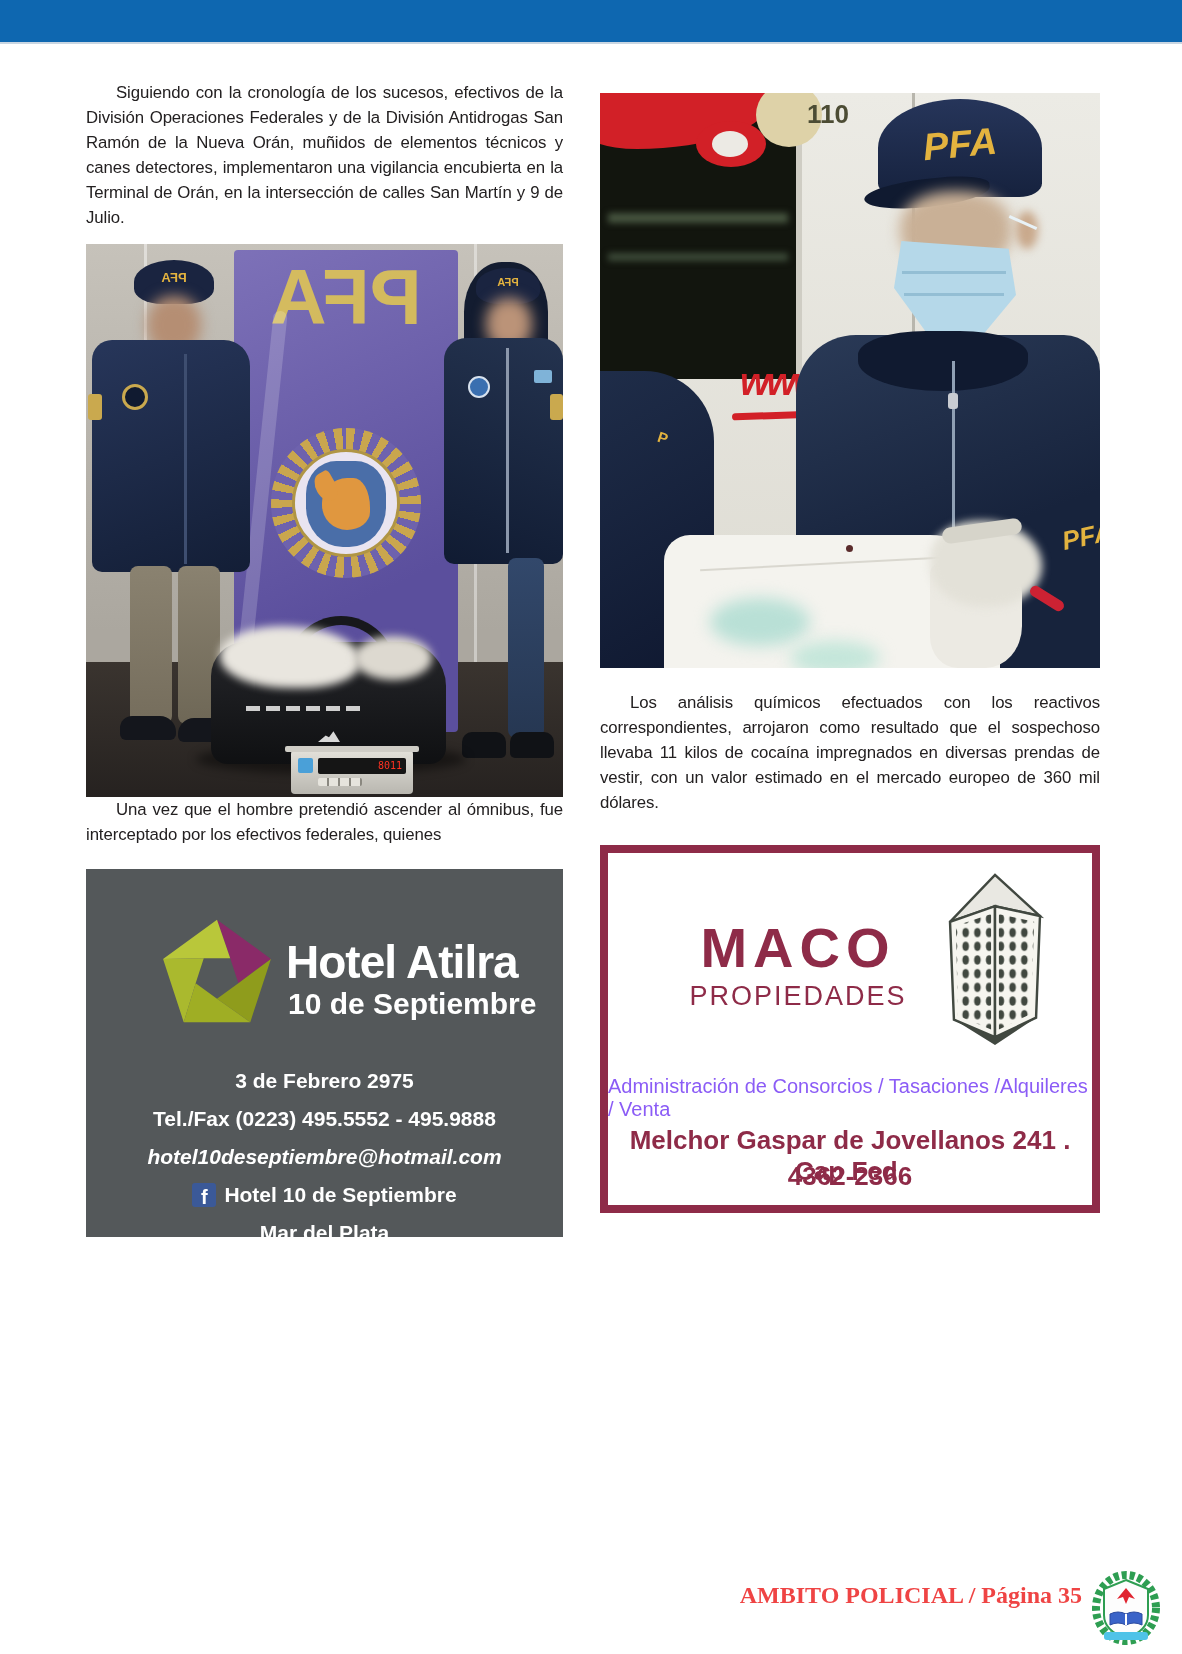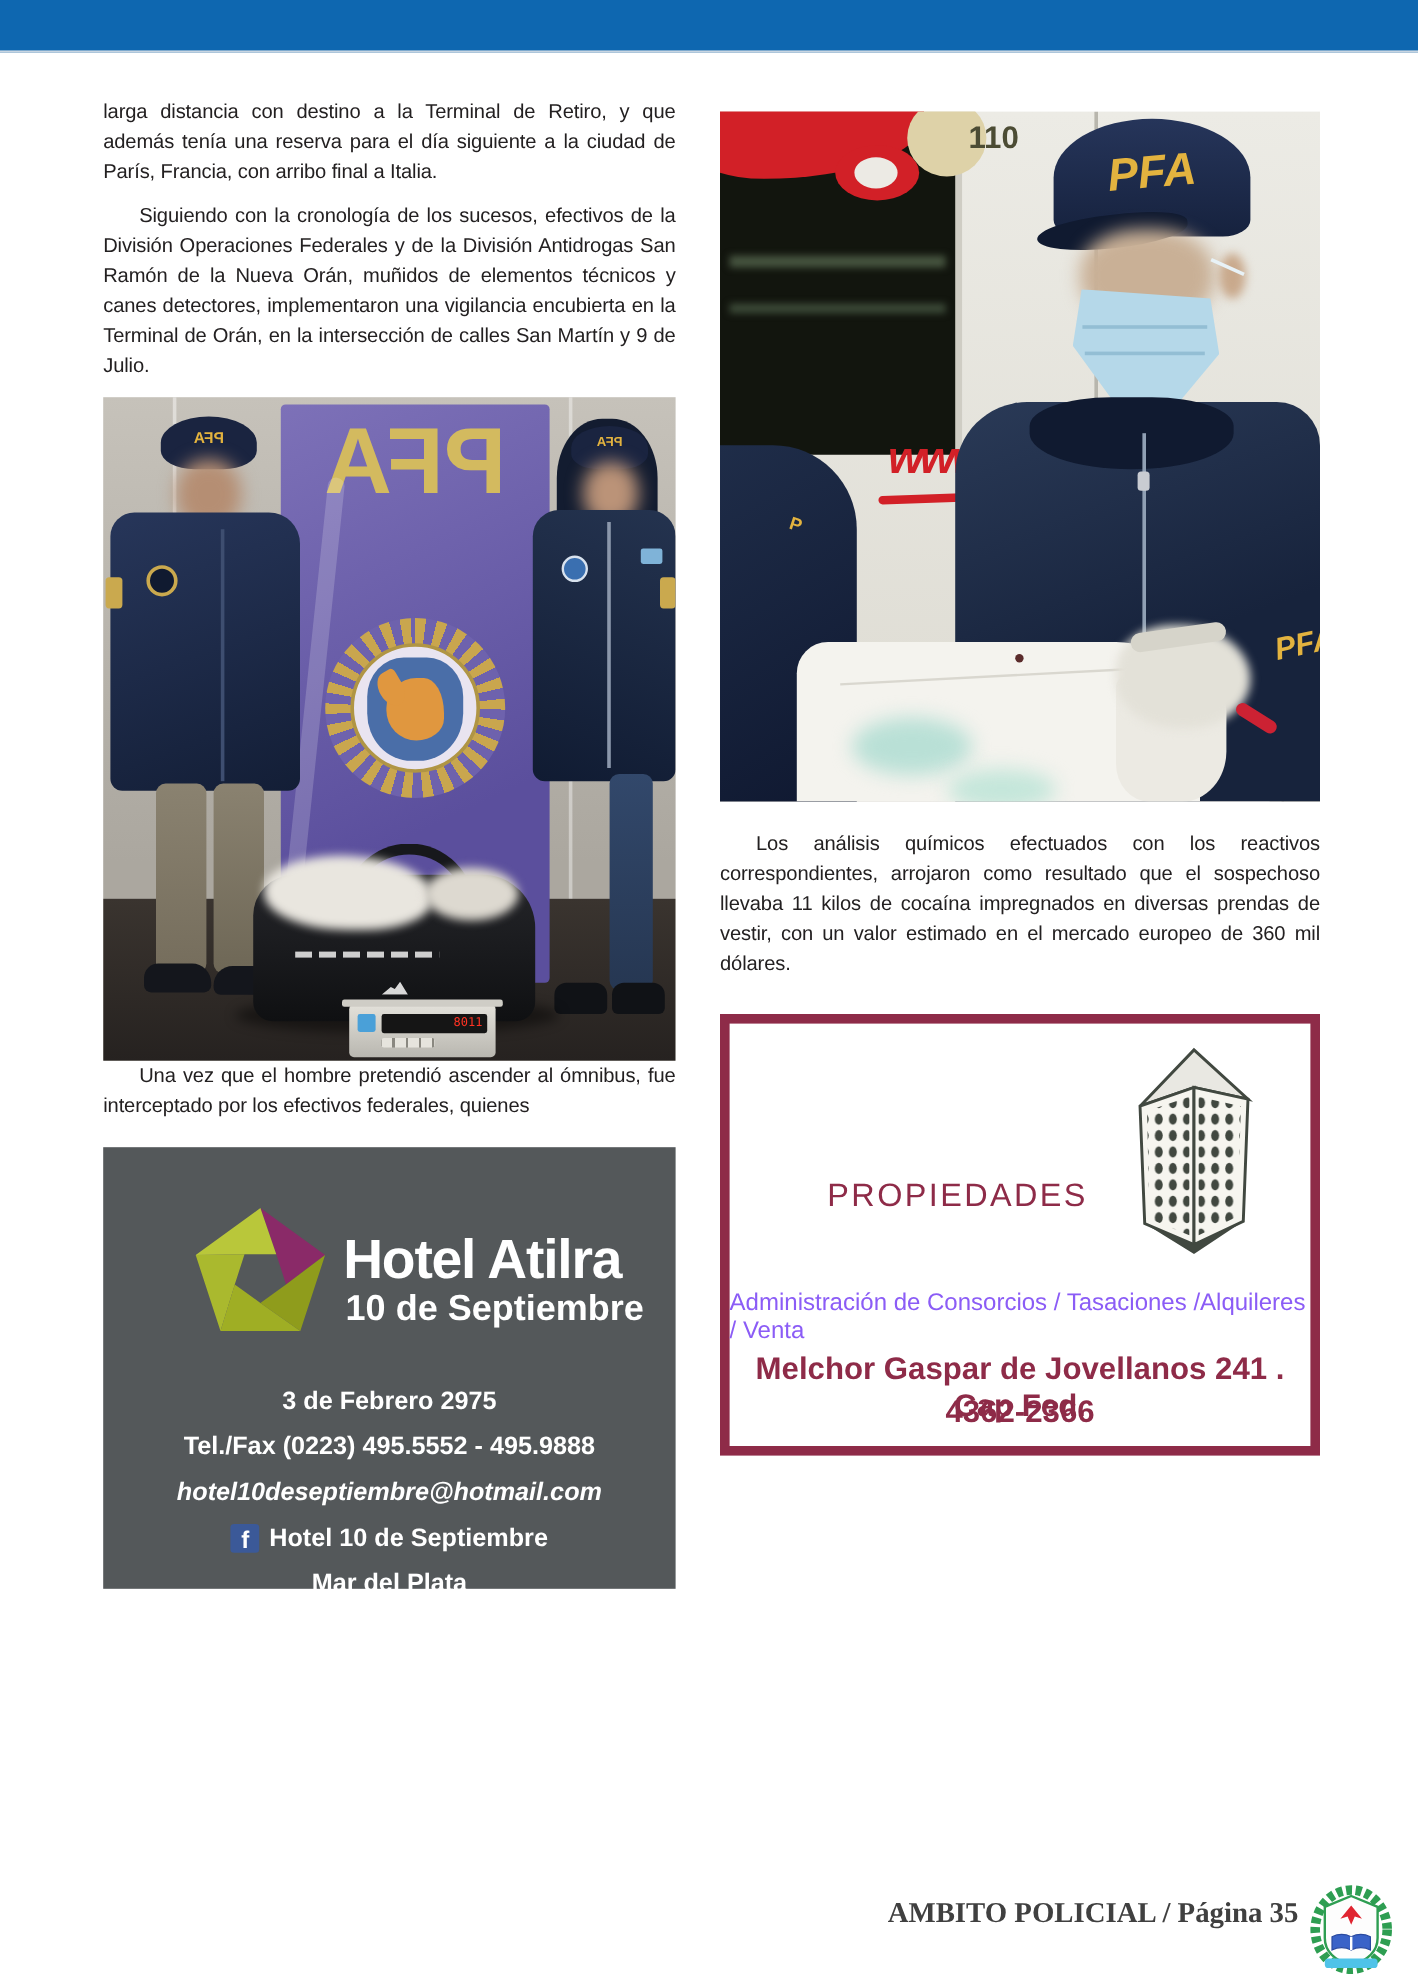--- a/index.html
+++ b/index.html
@@ -36,32 +36,31 @@
            box-sizing:border-box;margin-top:30px;color:#8e2b48;}
   .maco-name{position:absolute;left:60px;top:62px;width:260px;text-align:center;font-size:56px;font-weight:bold;letter-spacing:6px;}
   .maco-sub{position:absolute;left:60px;top:128px;width:260px;text-align:center;font-size:27px;letter-spacing:2px;}
   .maco-building{position:absolute;right:38px;top:18px;}
   .maco-services{position:absolute;left:0;top:222px;width:100%;font-size:20px;color:#8b5cf6;}
   .maco-address{position:absolute;left:0;top:272px;width:100%;text-align:center;font-size:26px;font-weight:bold;}
   .maco-phone{position:absolute;left:0;top:308px;width:100%;text-align:center;font-size:26px;font-weight:bold;}
   
   .footer{position:absolute;left:0;top:1568px;width:1182px;height:70px;}
   .footer-text{position:absolute;right:100px;top:14px;font-family:"Liberation Serif", serif;
-               font-weight:bold;font-size:24px;color:#404040;}
+               font-weight:bold;font-size:24px;color:#ef4444;}
   .footer-emblem{position:absolute;right:20px;top:0px;}
 </style>
 </head>
 <body>
 
 <div class="page">
 
   <div class="topbar"></div>
 
   <div class="col col-left">
-    <p class="para">larga distancia con destino a la Terminal de Retiro, y que además tenía una reserva para el día siguiente a la ciudad de París, Francia, con arribo final a Italia.</p>
     <p class="para indent">Siguiendo con la cronología de los sucesos, efectivos de la División Operaciones Federales y de la División Antidrogas San Ramón de la Nueva Orán, muñidos de elementos técnicos y canes detectores, implementaron una vigilancia encubierta en la Terminal de Orán, en la intersección de calles San Martín y 9 de Julio.</p>
 
     <div class="photo photo1">
       <div style="left:58px;top:0;width:3px;height:420px;background:rgba(255,255,255,.45);"></div>
       <div style="left:388px;top:0;width:3px;height:420px;background:rgba(255,255,255,.4);"></div>
       <div style="left:0;top:418px;width:477px;height:135px;background:linear-gradient(#3a342f,#262220);"></div>
 
       <div style="left:148px;top:6px;width:224px;height:482px;background:linear-gradient(155deg,#7d71b8,#5b4f9d 70%);border-radius:4px;">
         <div class="mirror" style="left:10px;top:2px;width:204px;text-align:center;font-weight:bold;font-size:78px;color:#dcc258;font-family:'Liberation Sans',sans-serif;opacity:.92;">PFA</div>
         <div style="left:37px;top:178px;width:150px;height:150px;border-radius:50%;
@@ -185,20 +184,21 @@
       <div style="left:246px;top:452px;width:7px;height:7px;background:#5a2b2b;border-radius:50%;"></div>
       <div style="left:100px;top:470px;width:240px;height:2px;background:#d9d7cf;transform:rotate(-3deg);"></div>
       <div class="blur4" style="left:330px;top:428px;width:112px;height:86px;background:#e3e1d8;border-radius:45% 55% 50% 50%;"></div>
       <div style="left:342px;top:430px;width:80px;height:16px;background:#d6d4ca;border-radius:8px;transform:rotate(-8deg);"></div>
       <div style="left:428px;top:500px;width:38px;height:11px;background:#cc2233;border-radius:6px;transform:rotate(32deg);"></div>
     </div>
 
     <p class="para indent" style="margin-top:22px;">Los análisis químicos efectuados con los reactivos correspondientes, arrojaron como resultado que el sospechoso llevaba 11 kilos de cocaína impregnados en diversas prendas de vestir, con un valor estimado en el mercado europeo de 360 mil dólares.</p>
 
     <div class="maco-ad">
+      <div class="maco-name">MACO</div>
       <div class="maco-sub">PROPIEDADES</div>
       <svg class="maco-building" width="118" height="176" viewBox="0 0 120 180">
         <defs>
           <pattern id="win" width="12" height="14" patternUnits="userSpaceOnUse">
             <ellipse cx="6" cy="7" rx="3.4" ry="4.8" fill="#414840"></ellipse>
           </pattern>
         </defs>
         <polygon points="60,4 106,46 60,36 14,52" fill="#e9e8e2" stroke="#414840" stroke-width="2.5"></polygon>
         <polygon points="14,52 60,36 60,170 18,152" fill="#f6f5ef" stroke="#414840" stroke-width="2.5"></polygon>
         <polygon points="60,36 106,46 102,150 60,170" fill="#f6f5ef" stroke="#414840" stroke-width="2.5"></polygon>

